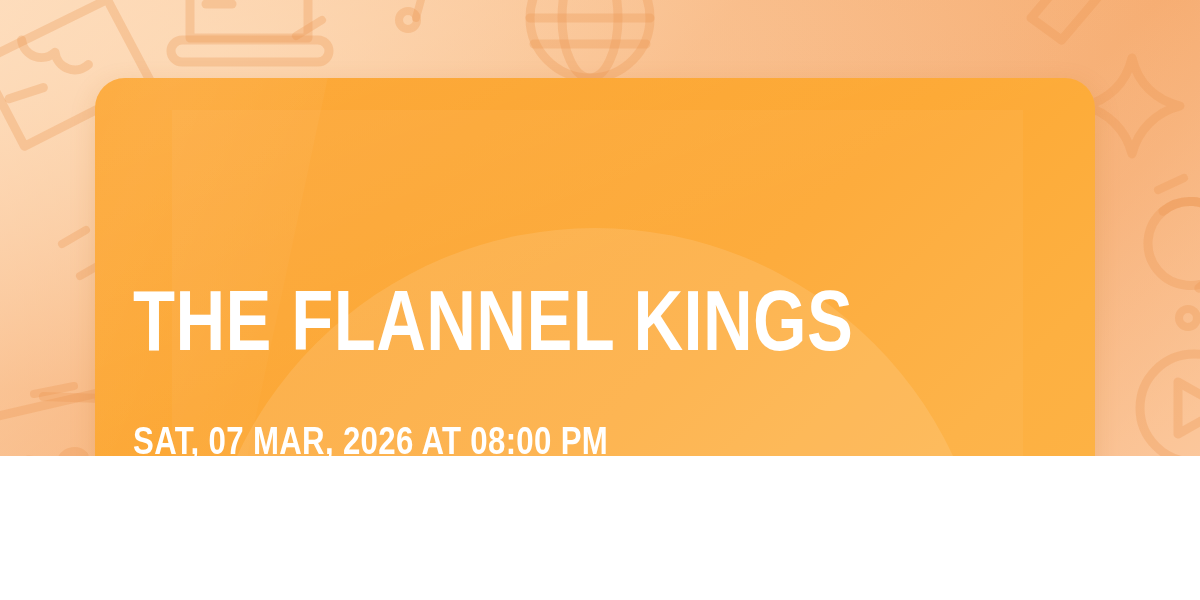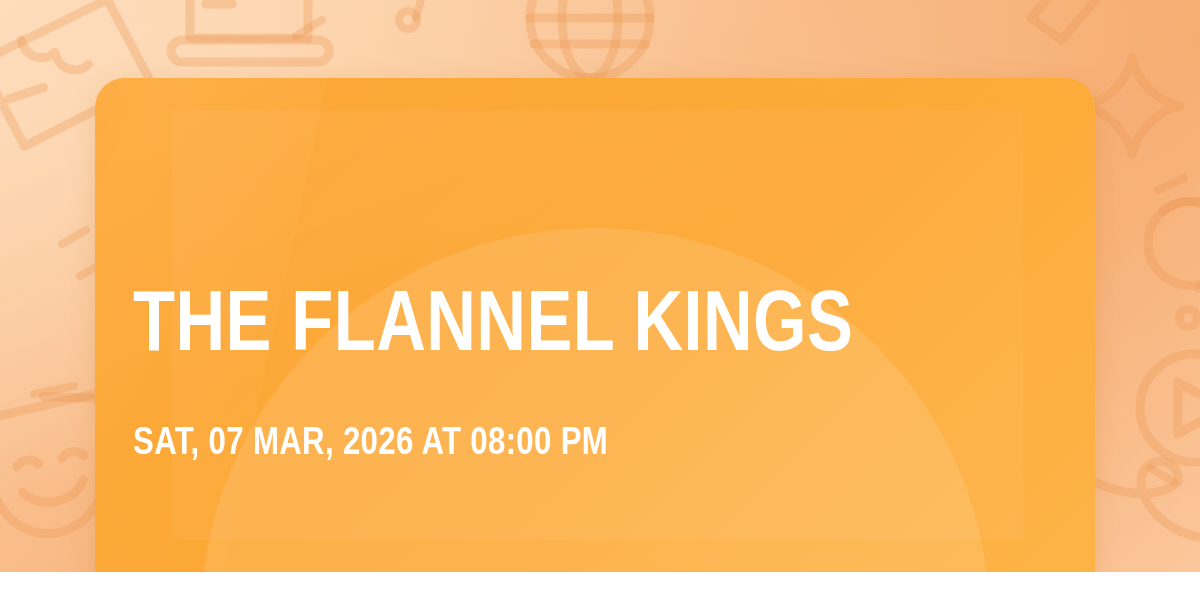--- a/index.html
+++ b/index.html
@@ -3,21 +3,21 @@
 <meta charset="utf-8">
 <style>
   html, body {
     margin: 0;
     padding: 0;
     background: #ffffff;
   }
   #stage {
     position: relative;
     width: 1200px;
-    height: 572px;
+    height: 456px;
     overflow: hidden;
     font-family: "Liberation Sans", sans-serif;
   }
 
   
   .bg-base {
     position: absolute;
     inset: 0;
     background:
       radial-gradient(120% 110% at 18% 12%, #fbd0a6 0%, #f8bd8b 38%, #f6ad72 68%, #f7b279 100%);

